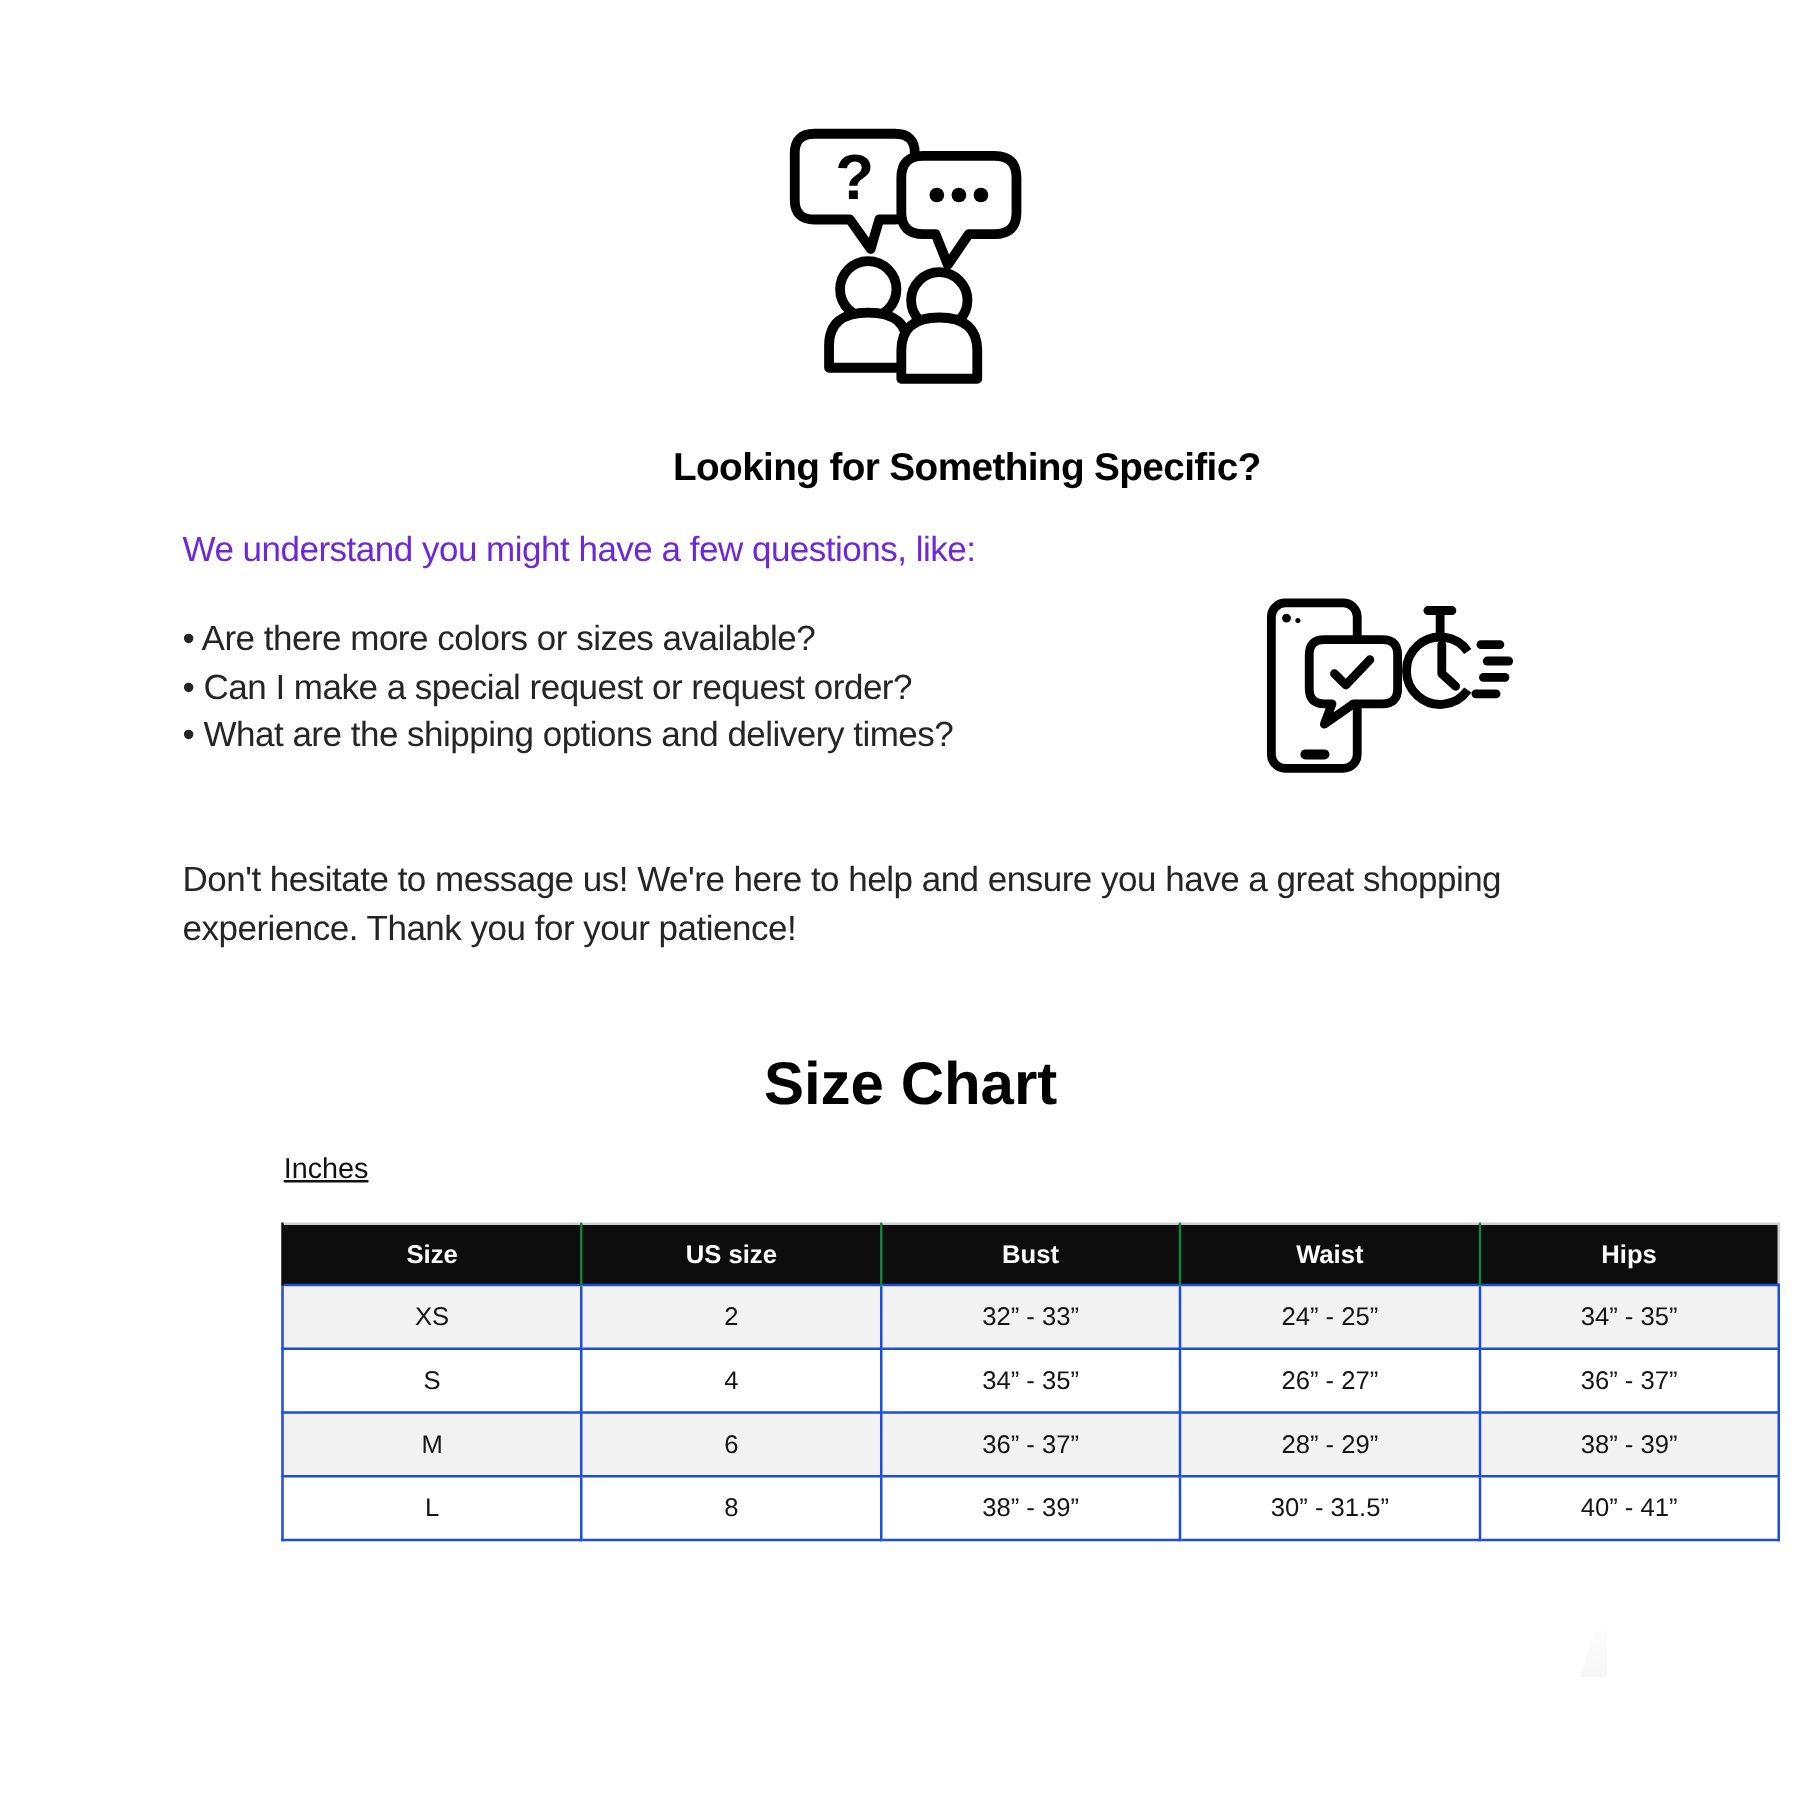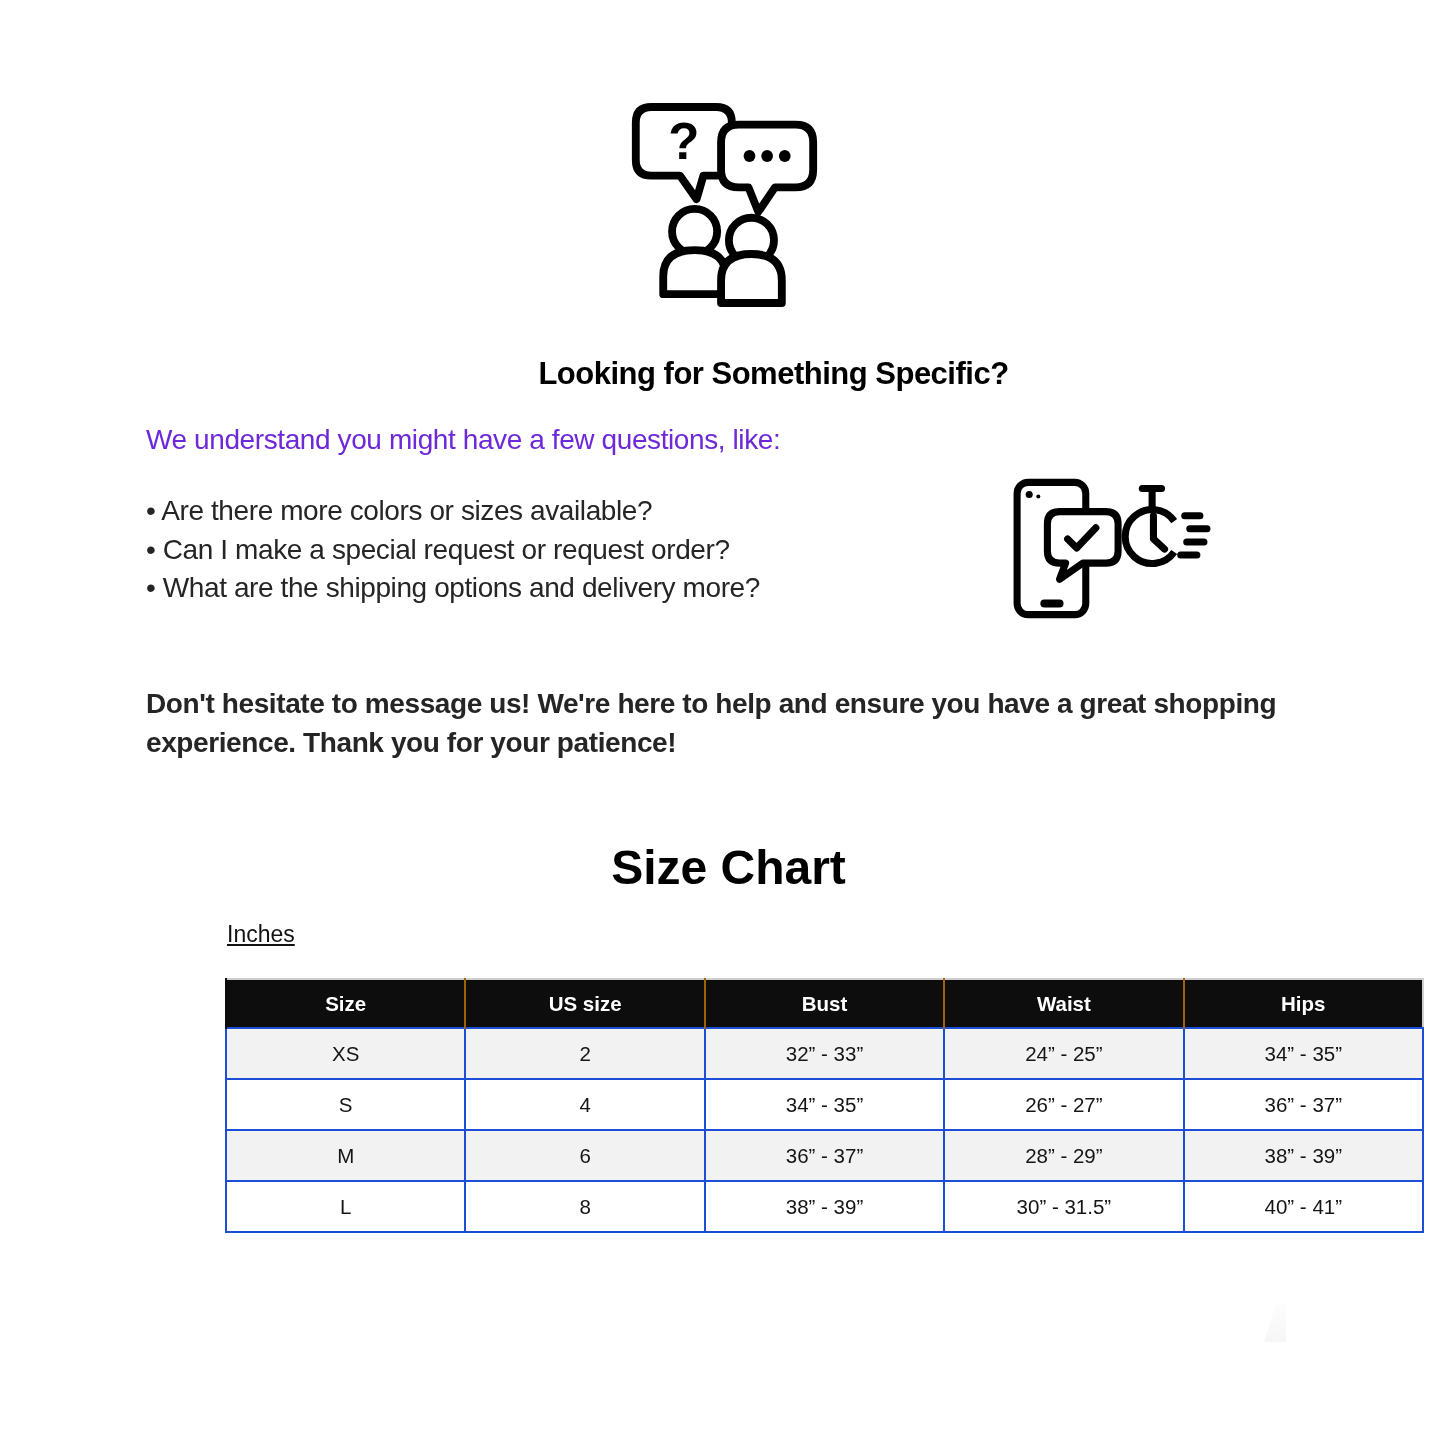--- a/index.html
+++ b/index.html
@@ -36,21 +36,20 @@
   .bullet-list {
     position: absolute; top: 492px; left: 146px;
     font-size: 28px; line-height: 38.7px; color: #252525;
     letter-spacing: -0.4px;
   }
   .closing-par {
     position: absolute; top: 657px; left: 146px;
     width: 1170px;
     font-size: 28px; line-height: 38.7px; color: #252525;
     letter-spacing: -0.4px;
-    font-weight: bold;
   }
 
   
   .phone-icon-wrap {
     position: absolute; top: 477px; left: 1007px;
     width: 204px; height: 142px;
   }
 
   
   .size-chart-title {
@@ -70,21 +69,21 @@
     table-layout: fixed;
     font-size: 20.5px;
     text-align: center;
     border: 2px solid #cfcfcf;
   }
   table.size-chart th {
     background: #0d0d0d;
     color: #ffffff;
     font-weight: bold;
     height: 45px;
-    border-left: 2px solid #a16207;
+    border-left: 2px solid #15803d;
   }
   table.size-chart th:first-child { border-left: 2px solid #0d0d0d; }
   table.size-chart td {
     height: 47px;
     border: 2px solid #1d4ed8;
     color: #151515;
   }
   table.size-chart tbody tr:nth-child(odd) td { background: #f2f2f2; }
   table.size-chart tbody tr:nth-child(even) td { background: #ffffff; }
 
@@ -119,21 +118,21 @@
       </g>
     </svg>
   </div>
 
   <div class="intro-heading">Looking for Something Specific?</div>
   <div class="intro-lead">We understand you might have a few questions, like:</div>
 
   <div class="bullet-list">
     <div>• Are there more colors or sizes available?</div>
     <div>• Can I make a special request or request order?</div>
-    <div>• What are the shipping options and delivery more?</div>
+    <div>• What are the shipping options and delivery times?</div>
   </div>
 
   <div class="phone-icon-wrap">
     <svg viewBox="0 0 202 140" width="204" height="142">
       <rect x="10" y="5" width="68" height="131" rx="11" fill="none" stroke="#000000" stroke-width="7"></rect>
       <circle cx="22" cy="17" r="3.5" fill="#000000"></circle>
       <circle cx="31" cy="19" r="2" fill="#000000"></circle>
       <line x1="37" y1="125" x2="52" y2="125" stroke="#000000" stroke-width="8" stroke-linecap="round"></line>
 
       <g stroke="#000000" stroke-width="7" fill="none">

